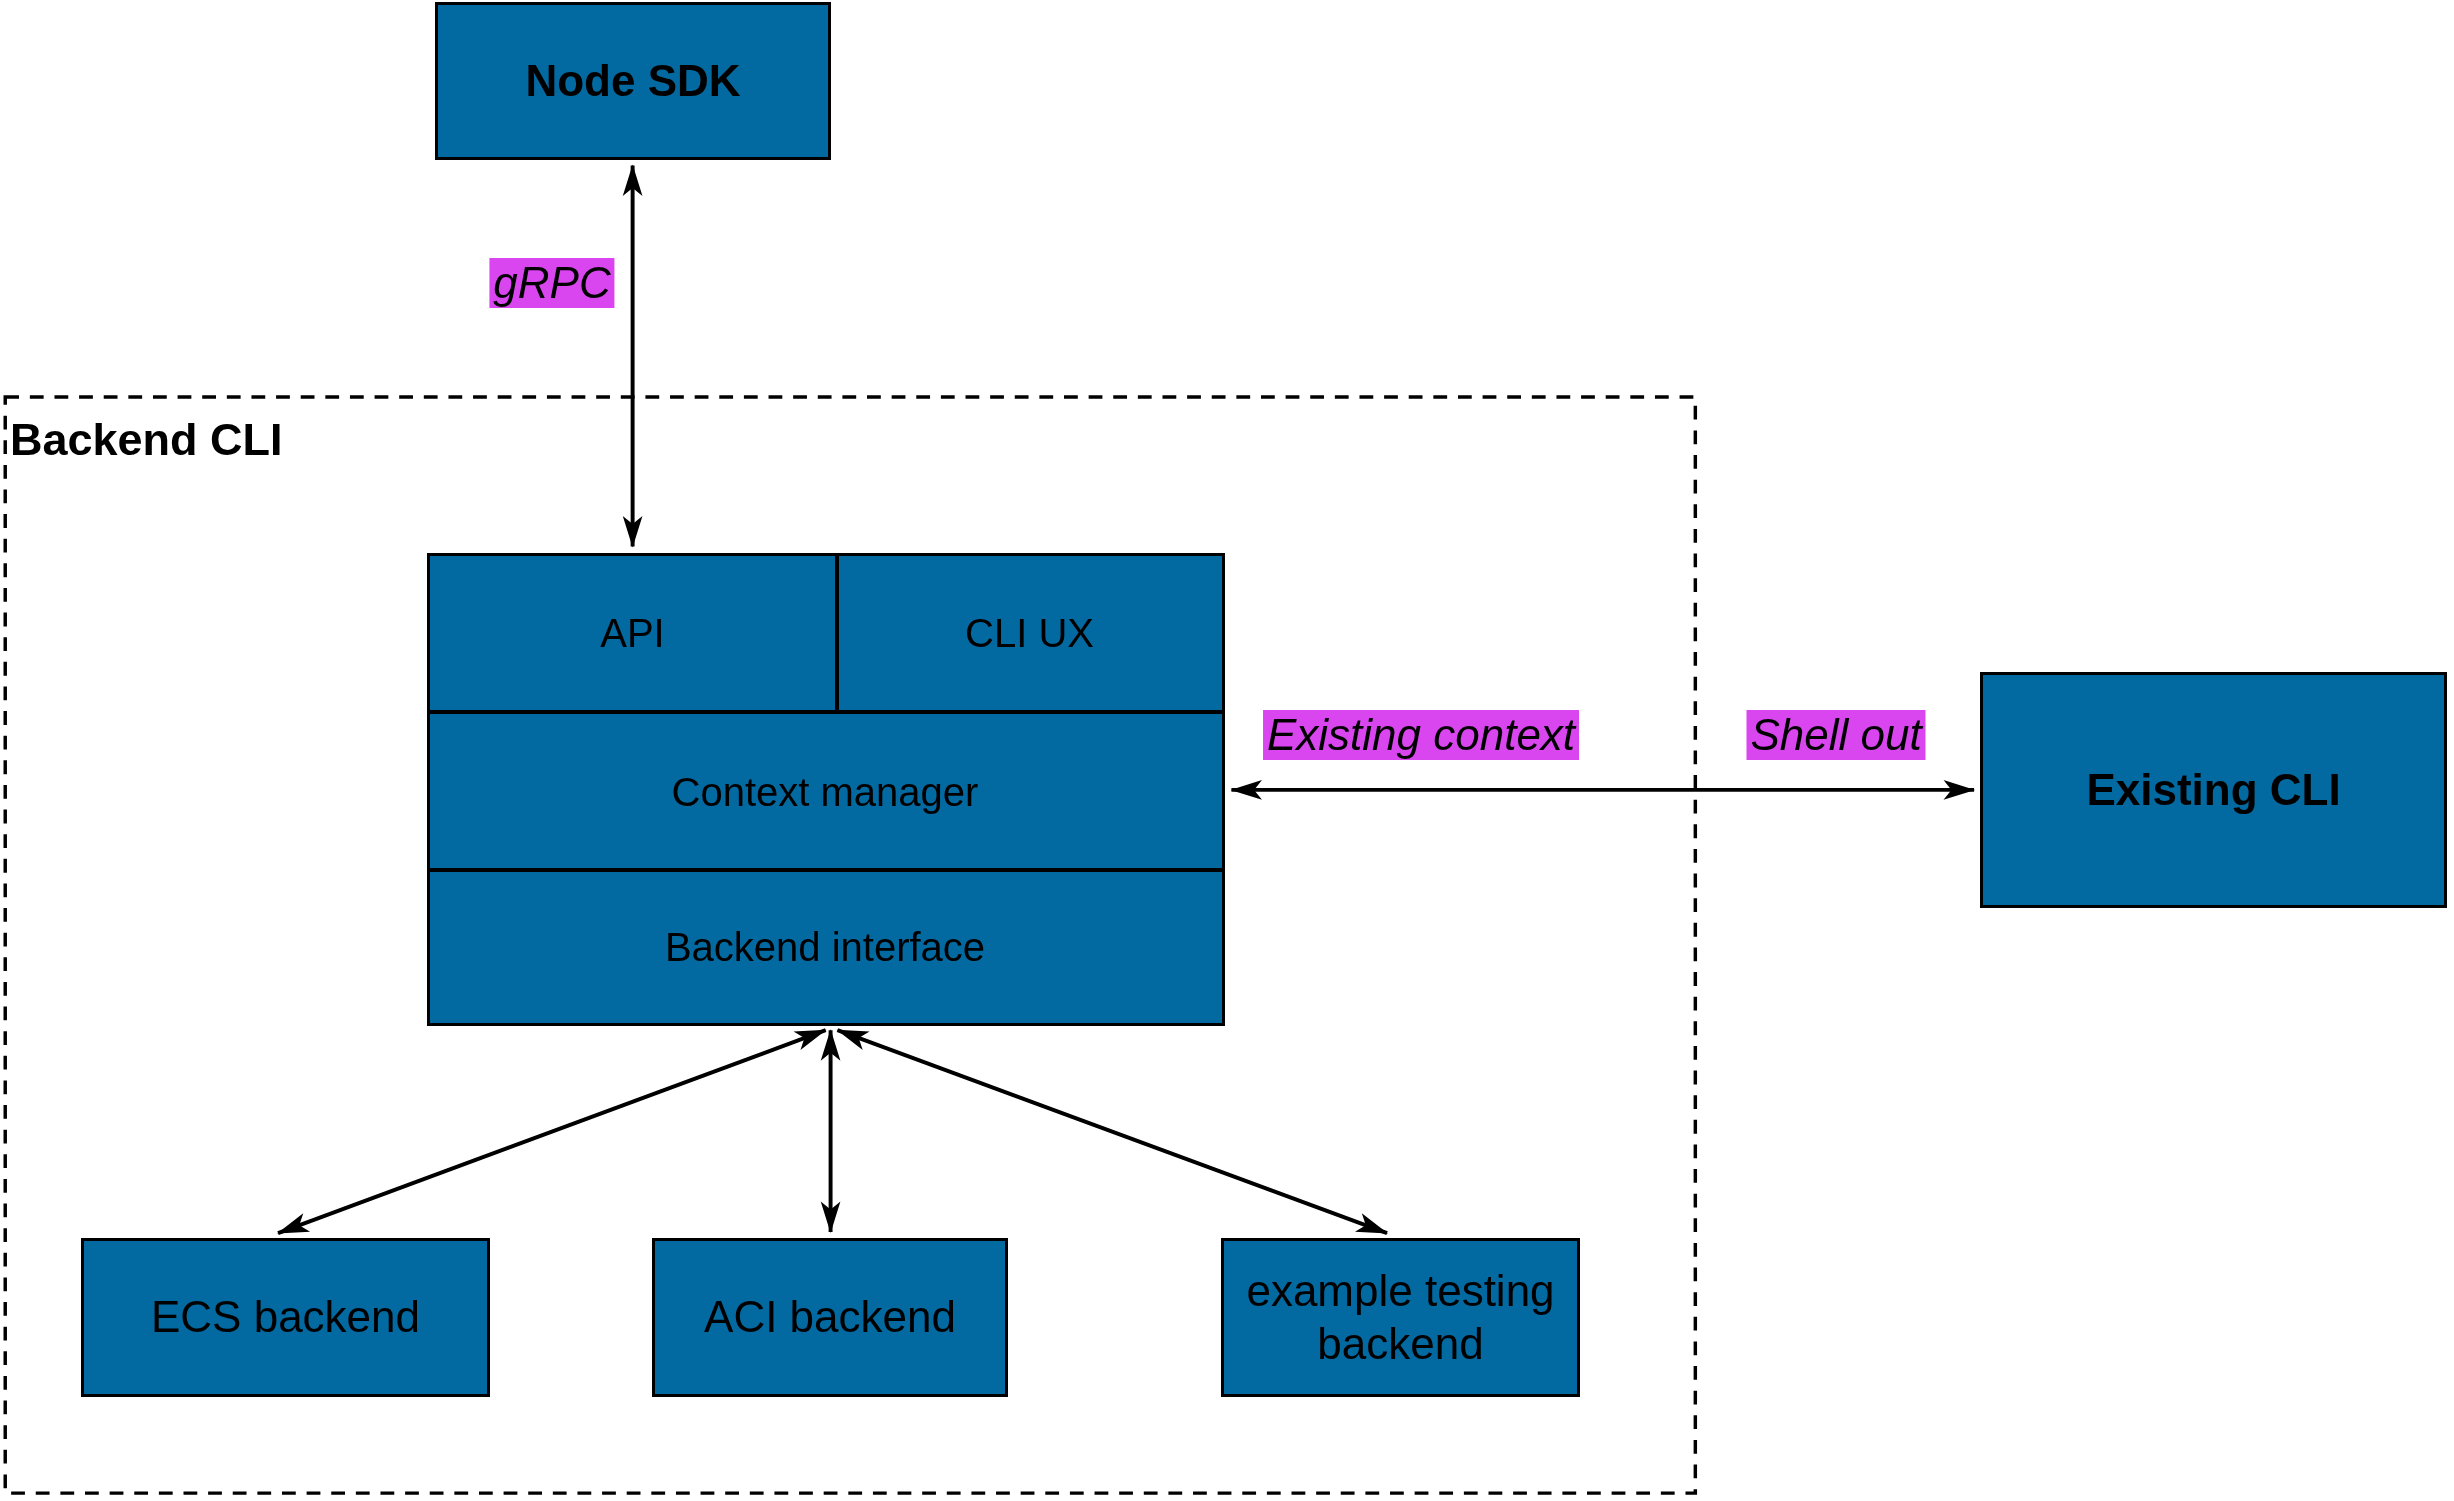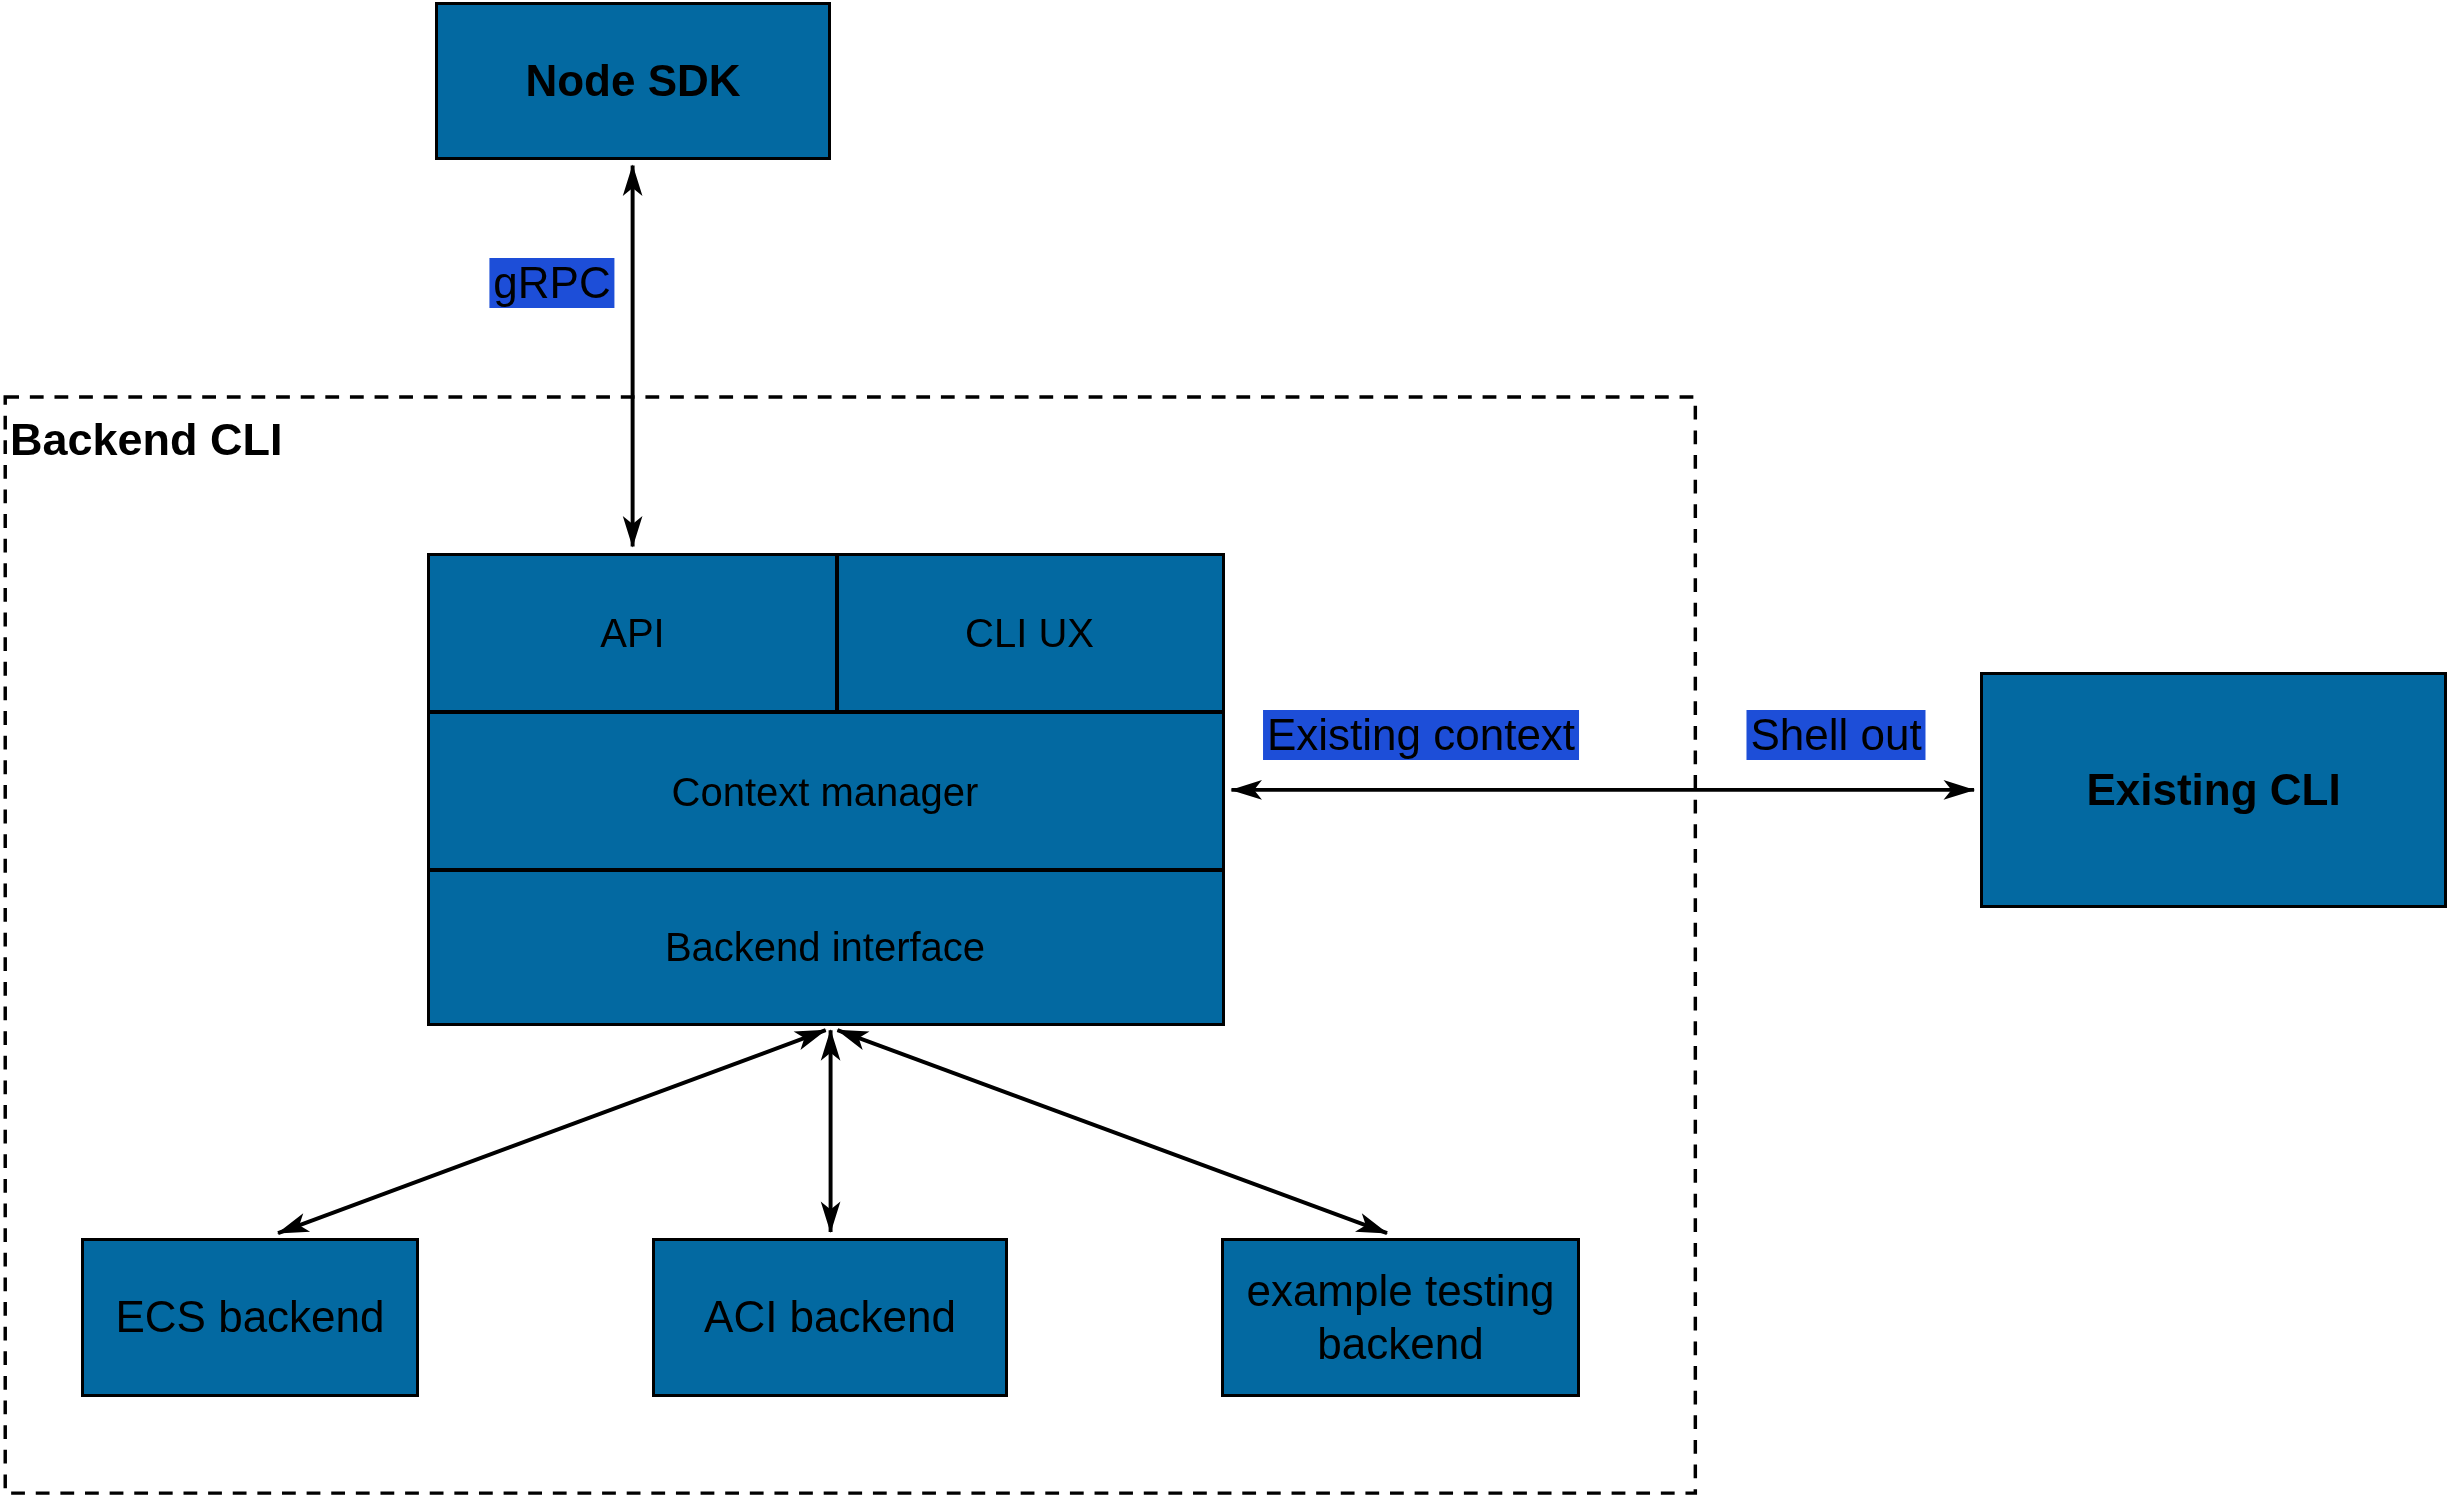--- a/index.html
+++ b/index.html
@@ -52,22 +52,23 @@
   .divider-v {
     position: absolute;
     width: 3.9px;
     background: #000000;
   }
   .edge-label {
     position: absolute;
     transform: translate(-50%, -50%);
     font-size: 44px;
     white-space: nowrap;
-    background: #1d4ed8;
+    background: #d946ef;
     padding: 0 3.9px;
+    font-style: italic;
   }
   .container-label {
     position: absolute;
     font-size: 45px;
     font-weight: bold;
     white-space: nowrap;
   }
 </style>
 </head>
 <body>
@@ -120,21 +121,21 @@
     </div>
   </div>
 
   <div class="edge-label" style="left:1421px; top:735px;">Existing context</div>
   <div class="edge-label" style="left:1836px; top:735px;">Shell out</div>
 
   <div class="box bold" style="left:1980px; top:672px; width:467px; height:236px;">
     <span>Existing CLI</span>
   </div>
 
-  <div class="box" style="left:81px; top:1238px; width:338px; height:159px;">
+  <div class="box" style="left:81px; top:1238px; width:409px; height:159px;">
     <span>ECS backend</span>
   </div>
 
   <div class="box" style="left:652px; top:1238px; width:356px; height:159px;">
     <span>ACI backend</span>
   </div>
 
   <div class="box" style="left:1221px; top:1238px; width:359px; height:159px; padding:0 6px;">
     <span>example testing backend</span>
   </div>

